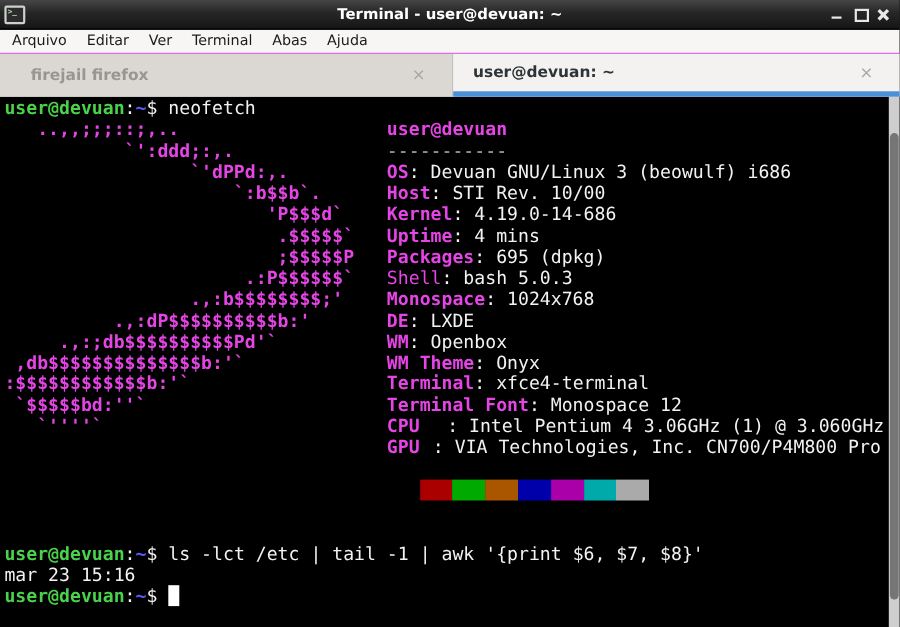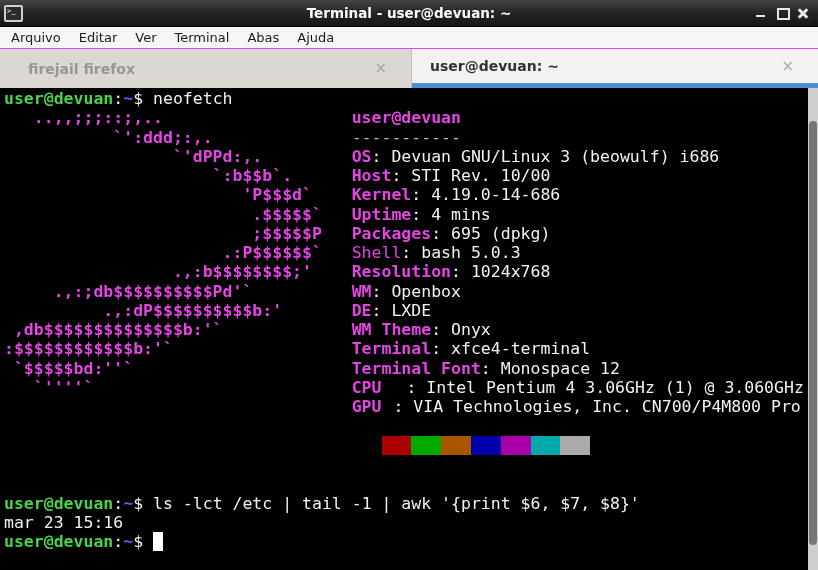--- a/index.html
+++ b/index.html
@@ -89,23 +89,23 @@
     <div class="terminal">
         <div class="tline"><span style="color: rgb(74, 211, 74); font-weight: 700;">user@devuan</span><span style="color: rgb(242, 242, 242);">:</span><span style="color: rgb(92, 92, 255); font-weight: 700;">~</span><span style="color: rgb(242, 242, 242);">$ neofetch</span></div>
         <div class="tline"><span style="color: rgb(229, 69, 229); font-weight: 700;">   ..,,;;;::;,..                   </span><span style="color: rgb(229, 69, 229); font-weight: 700;">user@devuan</span></div>
         <div class="tline"><span style="color: rgb(229, 69, 229); font-weight: 700;">           `':ddd;:,.              </span><span style="color: rgb(189, 179, 189);">-----------</span></div>
         <div class="tline"><span style="color: rgb(229, 69, 229); font-weight: 700;">                 `'dPPd:,.         </span><span style="color: rgb(229, 69, 229); font-weight: 700;">OS</span><span style="color: rgb(242, 242, 242);">: Devuan GNU/Linux 3 (beowulf) i686</span></div>
         <div class="tline"><span style="color: rgb(229, 69, 229); font-weight: 700;">                     `:b$$b`.      </span><span style="color: rgb(229, 69, 229); font-weight: 700;">Host</span><span style="color: rgb(242, 242, 242);">: STI Rev. 10/00</span></div>
         <div class="tline"><span style="color: rgb(229, 69, 229); font-weight: 700;">                        'P$$$d`    </span><span style="color: rgb(229, 69, 229); font-weight: 700;">Kernel</span><span style="color: rgb(242, 242, 242);">: 4.19.0-14-686</span></div>
         <div class="tline"><span style="color: rgb(229, 69, 229); font-weight: 700;">                         .$$$$$`   </span><span style="color: rgb(229, 69, 229); font-weight: 700;">Uptime</span><span style="color: rgb(242, 242, 242);">: 4 mins</span></div>
         <div class="tline"><span style="color: rgb(229, 69, 229); font-weight: 700;">                         ;$$$$$P   </span><span style="color: rgb(229, 69, 229); font-weight: 700;">Packages</span><span style="color: rgb(242, 242, 242);">: 695 (dpkg)</span></div>
         <div class="tline"><span style="color: rgb(229, 69, 229); font-weight: 700;">                      .:P$$$$$$`   </span><span style="color: rgb(229, 69, 229); font-weight: 400;">Shell</span><span style="color: rgb(242, 242, 242);">: bash 5.0.3</span></div>
-        <div class="tline"><span style="color: rgb(229, 69, 229); font-weight: 700;">                 .,:b$$$$$$$$;'    </span><span style="color: rgb(229, 69, 229); font-weight: 700;">Resolution</span><span style="color: rgb(242, 242, 242);">: 1024x768</span></div>
+        <div class="tline"><span style="color: rgb(229, 69, 229); font-weight: 700;">                 .,:b$$$$$$$$;'    </span><span style="color: rgb(229, 69, 229); font-weight: 700;">Monospace</span><span style="color: rgb(242, 242, 242);">: 1024x768</span></div>
+        <div class="tline"><span style="color: rgb(229, 69, 229); font-weight: 700;">          .,:dP$$$$$$$$$$b:'       </span><span style="color: rgb(229, 69, 229); font-weight: 700;">DE</span><span style="color: rgb(242, 242, 242);">: LXDE</span></div>
         <div class="tline"><span style="color: rgb(229, 69, 229); font-weight: 700;">     .,:;db$$$$$$$$$$Pd'`          </span><span style="color: rgb(229, 69, 229); font-weight: 700;">WM</span><span style="color: rgb(242, 242, 242);">: Openbox</span></div>
-        <div class="tline"><span style="color: rgb(229, 69, 229); font-weight: 700;">          .,:dP$$$$$$$$$$b:'       </span><span style="color: rgb(229, 69, 229); font-weight: 700;">DE</span><span style="color: rgb(242, 242, 242);">: LXDE</span></div>
         <div class="tline"><span style="color: rgb(229, 69, 229); font-weight: 700;"> ,db$$$$$$$$$$$$$$b:'`             </span><span style="color: rgb(229, 69, 229); font-weight: 700;">WM Theme</span><span style="color: rgb(242, 242, 242);">: Onyx</span></div>
         <div class="tline"><span style="color: rgb(229, 69, 229); font-weight: 700;">:$$$$$$$$$$$$b:'`                  </span><span style="color: rgb(229, 69, 229); font-weight: 700;">Terminal</span><span style="color: rgb(242, 242, 242);">: xfce4-terminal</span></div>
         <div class="tline"><span style="color: rgb(229, 69, 229); font-weight: 700;"> `$$$$$bd:''`                      </span><span style="color: rgb(229, 69, 229); font-weight: 700;">Terminal Font</span><span style="color: rgb(242, 242, 242);">: Monospace 12</span></div>
         <div class="tline"><span style="color: rgb(229, 69, 229); font-weight: 700;">   `''''`                          </span><span style="color: rgb(229, 69, 229); font-weight: 700;">CPU</span><span style="color: rgb(242, 242, 242); padding-left: 25px;">: Intel Pentium 4 3.06GHz (1) @ 3.060GHz</span></div>
         <div class="tline"><span style="color: rgb(229, 69, 229); font-weight: 700;">                                   </span><span style="color: rgb(229, 69, 229); font-weight: 700;">GPU</span><span style="color: rgb(242, 242, 242); padding-left: 12px;">: VIA Technologies, Inc. CN700/P4M800 Pro</span></div>
         <div class="tline"></div>
         <div class="tline"><span style="color: rgb(229, 69, 229); font-weight: 700;">                                   </span><span style="background-color: rgb(0, 0, 0);">   </span><span style="background-color: rgb(170, 0, 0);">   </span><span style="background-color: rgb(0, 170, 0);">   </span><span style="background-color: rgb(170, 85, 0);">   </span><span style="background-color: rgb(0, 0, 170);">   </span><span style="background-color: rgb(170, 0, 170);">   </span><span style="background-color: rgb(0, 170, 170);">   </span><span style="background-color: rgb(170, 170, 170);">   </span></div>
         <div class="tline"></div>
         <div class="tline"></div>
         <div class="tline"><span style="color: rgb(74, 211, 74); font-weight: 700;">user@devuan</span><span style="color: rgb(242, 242, 242);">:</span><span style="color: rgb(92, 92, 255); font-weight: 700;">~</span><span style="color: rgb(242, 242, 242);">$ ls -lct /etc | tail -1 | awk '{print $6, $7, $8}'</span></div>

